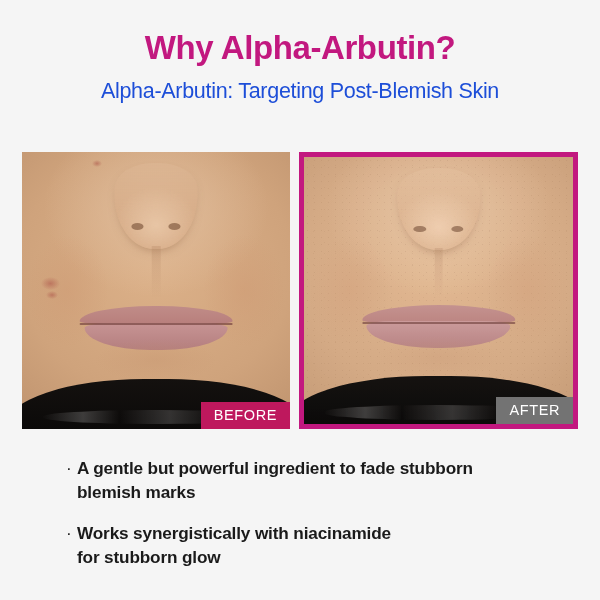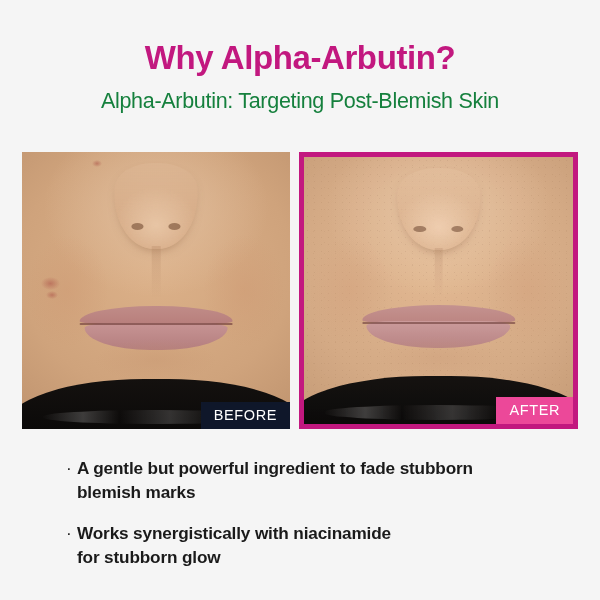--- a/index.html
+++ b/index.html
@@ -9,35 +9,35 @@
     overflow:hidden;
   }
 
   body {
     background:#F5F5F5;
     font-family:"Liberation Sans", sans-serif;
     position:relative;
   }
 
   
-  #header { width:600px; padding-top:41px; text-align:center; }
+  #header { width:600px; padding-top:31px; text-align:center; }
 
   #title {
     font-size:33px;
     font-weight:bold;
     color:#C2187F;
     letter-spacing:-0.4px;
     line-height:1.0;
   }
 
   #subtitle {
     margin-top:17px;
     font-size:21.5px;
     font-weight:400;
-    color:#15803d;
+    color:#1d4ed8;
     letter-spacing:-0.3px;
     line-height:1.0;
   }
 
   
   #compare {
     position:absolute;
     left:22px; top:152px;
     width:556px; height:277px;
   }
@@ -194,22 +194,22 @@
     position:absolute;
     right:0; bottom:0;
     padding:6px 13px 7px;
     font-size:14.5px;
     font-weight:400;
     letter-spacing:0.6px;
     color:#FFFFFF;
     line-height:1.0;
     z-index:4;
   }
-  .badge-before { background:#0f172a;margin-left:36px; }
-  .badge-after  { background:#ec4899; }
+  .badge-before { background:#be185d;margin-left:36px; }
+  .badge-after  { background:#737373; }
 
   
   #benefits {
     position:absolute;
     left:66px; top:456px;
     width:500px;
   }
 
   .bullet {
     display:flex;

